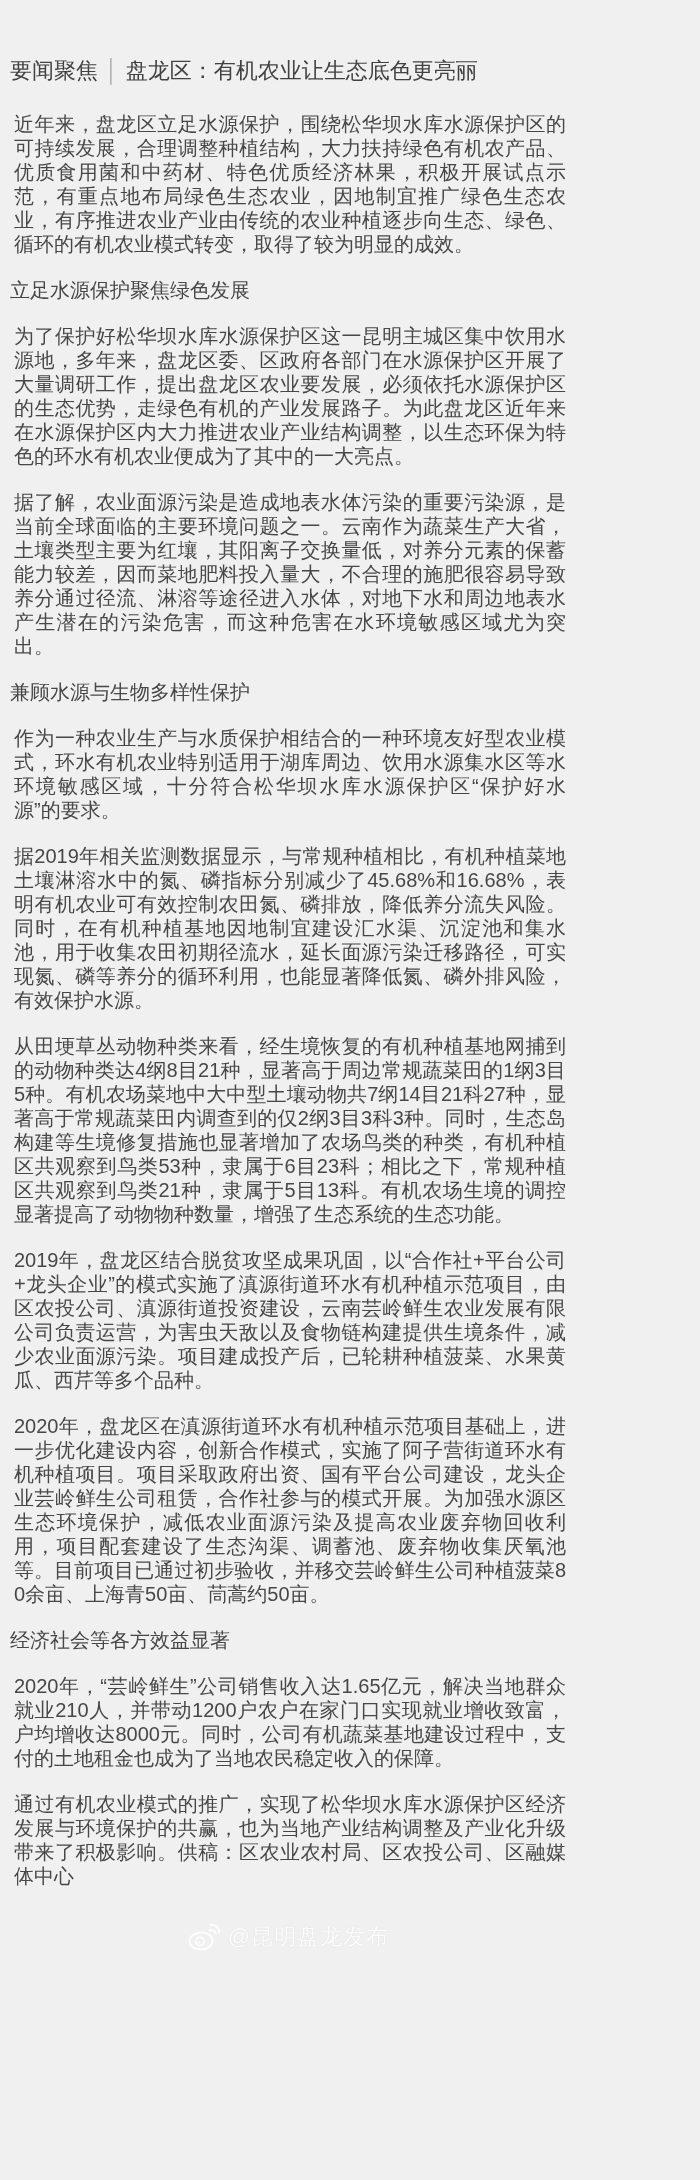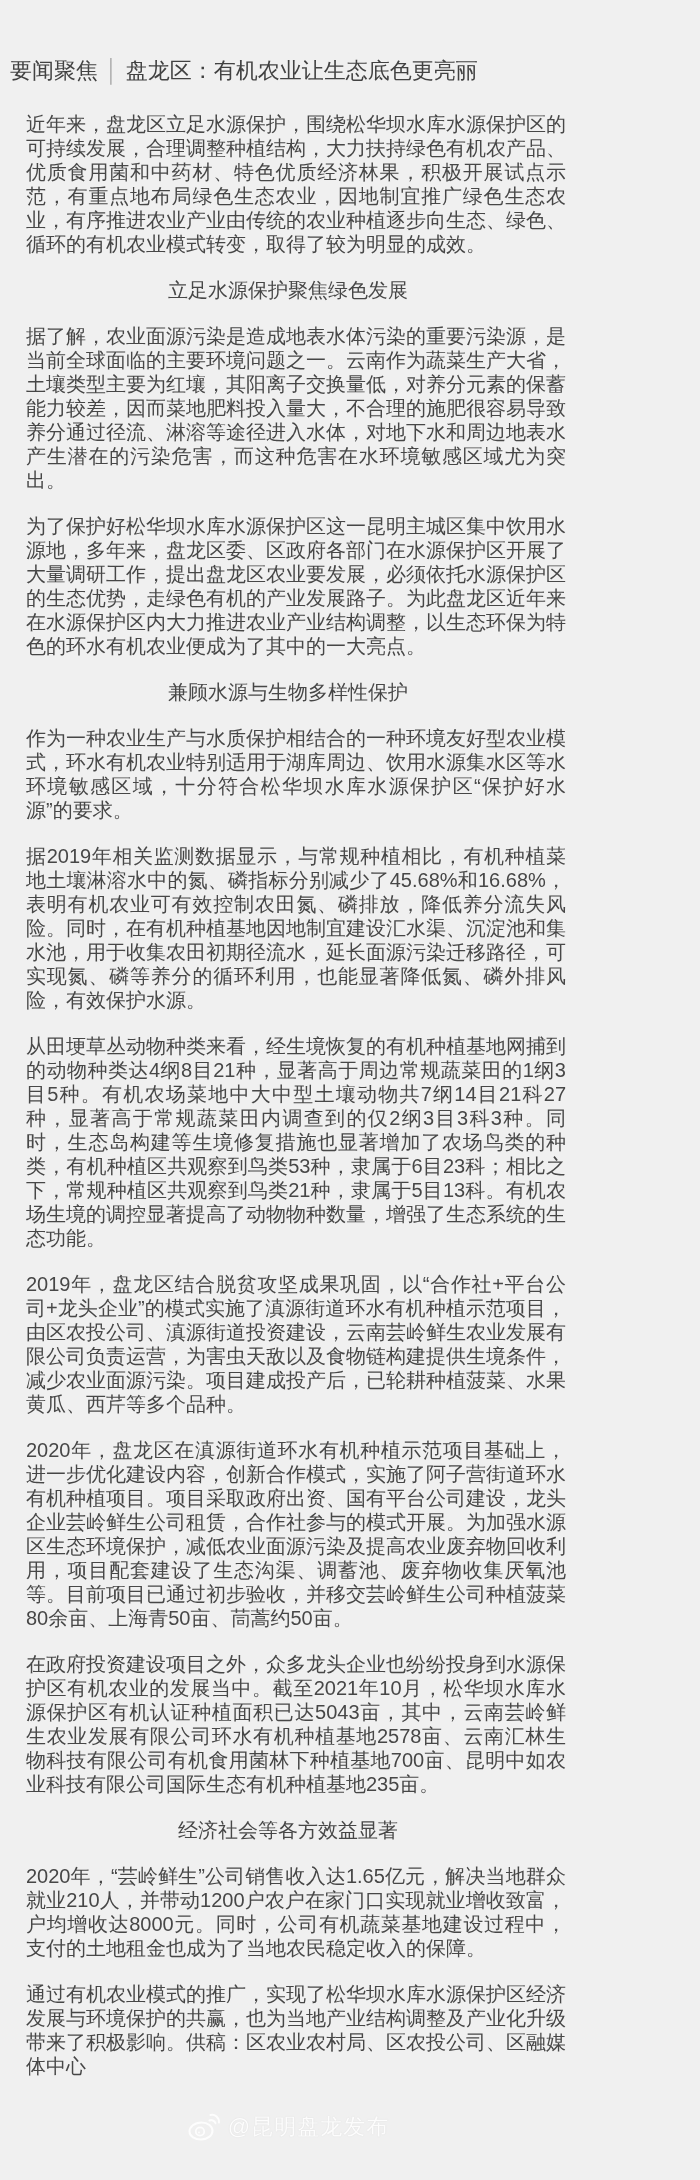--- a/index.html
+++ b/index.html
@@ -28,28 +28,27 @@
   }
   .title .sep {
     color: #b0b0b0;
     font-weight: 200;
     margin: 0 7px;
   }
   .paragraph {
     font-size: 20px;
     line-height: 24px;
     text-align: justify;
-    margin: 0 0 22px 16px;
+    margin: 0 0 22px 4px;
     word-break: break-all;
   }
   .heading {
     font-size: 20px;
     line-height: 24px;
     margin: 0 0 22px 0;
-    text-align: center;
   }
   .watermark {
     margin-top: 34px;
     display: flex;
     align-items: center;
     justify-content: center;
     gap: 7px;
     color: rgba(255,255,255,0.93);
     font-size: 22px;
     letter-spacing: 1px;
@@ -66,29 +65,28 @@
 
 <div class="page">
 
   <div class="title">
     <span>要闻聚焦</span><span class="sep">│</span><span>盘龙区：有机农业让生态底色更亮丽</span>
   </div>
 
   <div>
       <div class="paragraph">近年来，盘龙区立足水源保护，围绕松华坝水库水源保护区的可持续发展，合理调整种植结构，大力扶持绿色有机农产品、优质食用菌和中药材、特色优质经济林果，积极开展试点示范，有重点地布局绿色生态农业，因地制宜推广绿色生态农业，有序推进农业产业由传统的农业种植逐步向生态、绿色、循环的有机农业模式转变，取得了较为明显的成效。</div>
       <div class="heading">立足水源保护聚焦绿色发展</div>
+      <div class="paragraph">为了保护好松华坝水库水源保护区这一昆明主城区集中饮用水源地，多年来，盘龙区委、区政府各部门在水源保护区开展了大量调研工作，提出盘龙区农业要发展，必须依托水源保护区的生态优势，走绿色有机的产业发展路子。为此盘龙区近年来在水源保护区内大力推进农业产业结构调整，以生态环保为特色的环水有机农业便成为了其中的一大亮点。</div>
       <div class="paragraph">据了解，农业面源污染是造成地表水体污染的重要污染源，是当前全球面临的主要环境问题之一。云南作为蔬菜生产大省，土壤类型主要为红壤，其阳离子交换量低，对养分元素的保蓄能力较差，因而菜地肥料投入量大，不合理的施肥很容易导致养分通过径流、淋溶等途径进入水体，对地下水和周边地表水产生潜在的污染危害，而这种危害在水环境敏感区域尤为突出。</div>
-      <div class="paragraph">为了保护好松华坝水库水源保护区这一昆明主城区集中饮用水源地，多年来，盘龙区委、区政府各部门在水源保护区开展了大量调研工作，提出盘龙区农业要发展，必须依托水源保护区的生态优势，走绿色有机的产业发展路子。为此盘龙区近年来在水源保护区内大力推进农业产业结构调整，以生态环保为特色的环水有机农业便成为了其中的一大亮点。</div>
       <div class="heading">兼顾水源与生物多样性保护</div>
       <div class="paragraph">作为一种农业生产与水质保护相结合的一种环境友好型农业模式，环水有机农业特别适用于湖库周边、饮用水源集水区等水环境敏感区域，十分符合松华坝水库水源保护区“保护好水源”的要求。</div>
       <div class="paragraph">据2019年相关监测数据显示，与常规种植相比，有机种植菜地土壤淋溶水中的氮、磷指标分别减少了45.68%和16.68%，表明有机农业可有效控制农田氮、磷排放，降低养分流失风险。同时，在有机种植基地因地制宜建设汇水渠、沉淀池和集水池，用于收集农田初期径流水，延长面源污染迁移路径，可实现氮、磷等养分的循环利用，也能显著降低氮、磷外排风险，有效保护水源。</div>
       <div class="paragraph">从田埂草丛动物种类来看，经生境恢复的有机种植基地网捕到的动物种类达4纲8目21种，显著高于周边常规蔬菜田的1纲3目5种。有机农场菜地中大中型土壤动物共7纲14目21科27种，显著高于常规蔬菜田内调查到的仅2纲3目3科3种。同时，生态岛构建等生境修复措施也显著增加了农场鸟类的种类，有机种植区共观察到鸟类53种，隶属于6目23科；相比之下，常规种植区共观察到鸟类21种，隶属于5目13科。有机农场生境的调控显著提高了动物物种数量，增强了生态系统的生态功能。</div>
       <div class="paragraph">2019年，盘龙区结合脱贫攻坚成果巩固，以“合作社+平台公司+龙头企业”的模式实施了滇源街道环水有机种植示范项目，由区农投公司、滇源街道投资建设，云南芸岭鲜生农业发展有限公司负责运营，为害虫天敌以及食物链构建提供生境条件，减少农业面源污染。项目建成投产后，已轮耕种植菠菜、水果黄瓜、西芹等多个品种。</div>
       <div class="paragraph">2020年，盘龙区在滇源街道环水有机种植示范项目基础上，进一步优化建设内容，创新合作模式，实施了阿子营街道环水有机种植项目。项目采取政府出资、国有平台公司建设，龙头企业芸岭鲜生公司租赁，合作社参与的模式开展。为加强水源区生态环境保护，减低农业面源污染及提高农业废弃物回收利用，项目配套建设了生态沟渠、调蓄池、废弃物收集厌氧池等。目前项目已通过初步验收，并移交芸岭鲜生公司种植菠菜80余亩、上海青50亩、茼蒿约50亩。</div>
-      <div class="paragraph">在政府投资建设项目之外，众多龙头企业也纷纷投身到水源保护区有机农业的发展当中。截至2021年10月，松华坝水库水源保护区有机认证种植面积已达5043亩，其中，云南芸岭鲜生农业发展有限公司环水有机种植基地2578亩、云南汇林生物科技有限公司有机食用菌林下种植基地700亩、昆明中如农业科技有限公司国际生态有机种植基地235亩。</div>
       <div class="heading">经济社会等各方效益显著</div>
       <div class="paragraph">2020年，“芸岭鲜生”公司销售收入达1.65亿元，解决当地群众就业210人，并带动1200户农户在家门口实现就业增收致富，户均增收达8000元。同时，公司有机蔬菜基地建设过程中，支付的土地租金也成为了当地农民稳定收入的保障。</div>
       <div class="paragraph">通过有机农业模式的推广，实现了松华坝水库水源保护区经济发展与环境保护的共赢，也为当地产业结构调整及产业化升级带来了积极影响。供稿：区农业农村局、区农投公司、区融媒体中心</div>
     </div>
 
   <div class="watermark">
     <span>
       <svg width="34" height="30" viewBox="0 0 34 30">
         <g fill="none" stroke="rgba(255,255,255,0.93)" stroke-width="2" stroke-linecap="round">
           <path d="M14.5 10.5 C7.5 10.5 2.5 15 2.5 19.5 C2.5 24.5 8 27.5 14 27.5 C20.5 27.5 25.5 23.5 25.5 18.8 C25.5 14.5 21 10.5 14.5 10.5 Z"></path>

